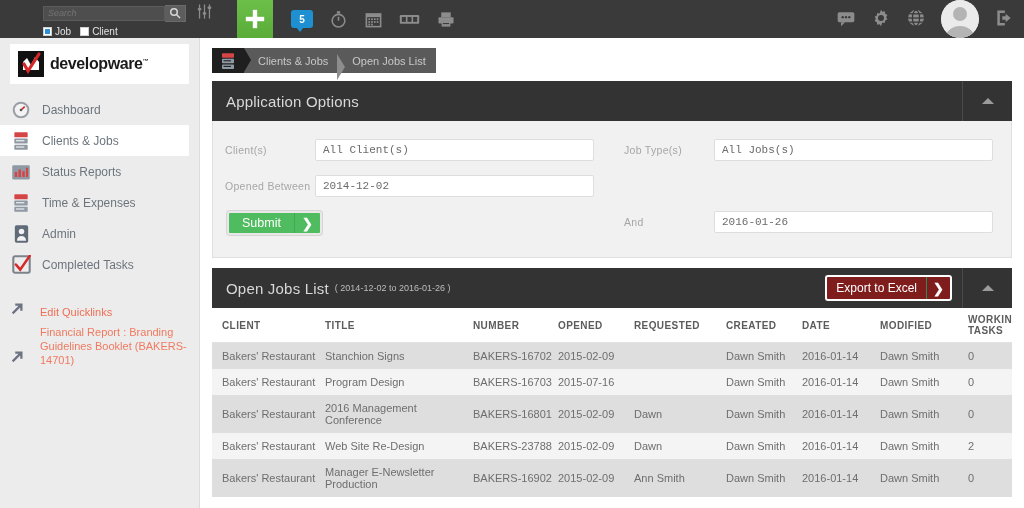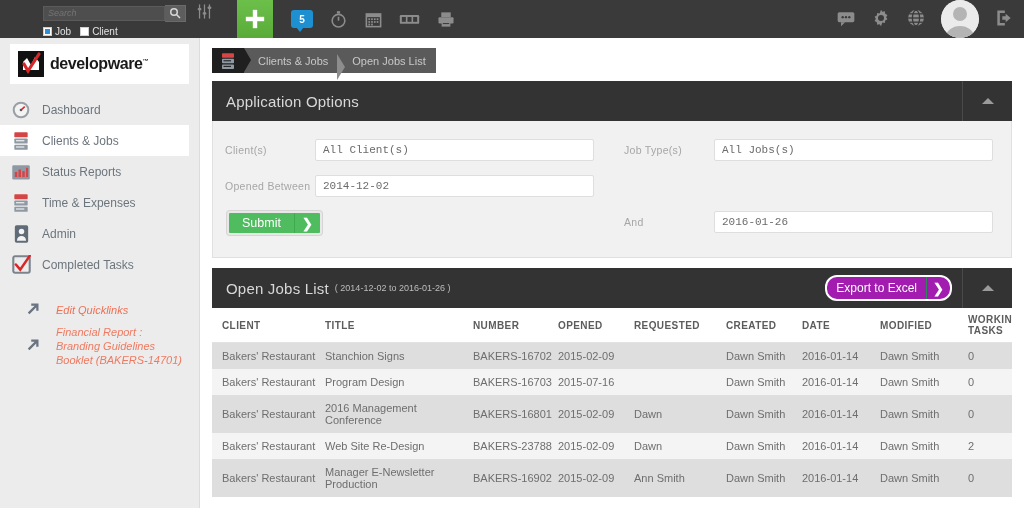--- a/index.html
+++ b/index.html
@@ -108,22 +108,22 @@
   }
   .navitem .nicon {
     width: 22px; height: 22px; margin-right: 10px; flex: none;
     display:flex; align-items:center; justify-content:center;
   }
   .navitem.active {
     background: #fff; margin-right: 10px; color: #6c757d;
   }
   .quick-sep { height: 18px; }
   .quicklink {
-    display: flex; align-items: center; padding: 3px 10px 3px 26px;
-    color: #ef6f55; font-size: 11px; cursor: pointer; line-height: 14px; font-style: italic;
+    display: flex; align-items: flex-end; padding: 3px 10px 3px 10px;
+    color: #ef6f55; font-size: 11px; cursor: pointer; line-height: 14px;
   }
   .quicklink .qicon { width: 22px; flex: none; margin-right: 8px; padding-top: 1px; }
   .quicklink.sub { color: #ef7a60; }
 
   
   .main {
     position: absolute; top: 38px; left: 200px;
     width: 824px; height: 470px; background: #fff;
     padding: 0 0 0 0;
   }
@@ -192,21 +192,21 @@
     box-shadow: 0 0 0 1px #d5d5d5;
   }
   .btn-submit .lbl { padding: 0 13px; display:flex; align-items:center; }
   .btn-submit .arr {
     width: 26px; border-left: 1px solid #3faa50;
     display:flex; align-items:center; justify-content:center;
     font-size: 13px; font-weight: bold;
   }
   .btn-export {
     display: inline-flex; align-items: stretch; height: 26px;
-    background: #a21caf; border: 2px solid #ffffff; border-radius: 12px;
+    background: #7f1d1d; border: 2px solid #ffffff; border-radius: 3px;
     color: #fff; font-size: 12px; cursor: pointer;
   }
   .btn-export .lbl { padding: 0 9px; display:flex; align-items:center; }
   .btn-export .arr {
     width: 24px; border-left: 1px solid #2d8a58;
     display:flex; align-items:center; justify-content:center;
     font-size: 13px; font-weight: bold;
   }
 
   

